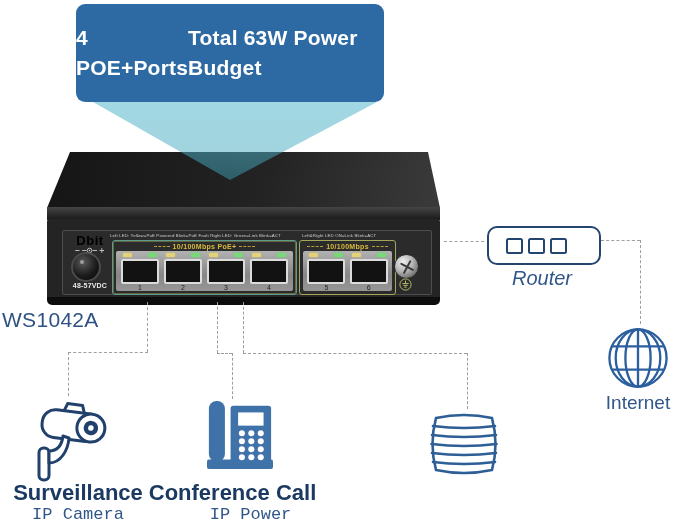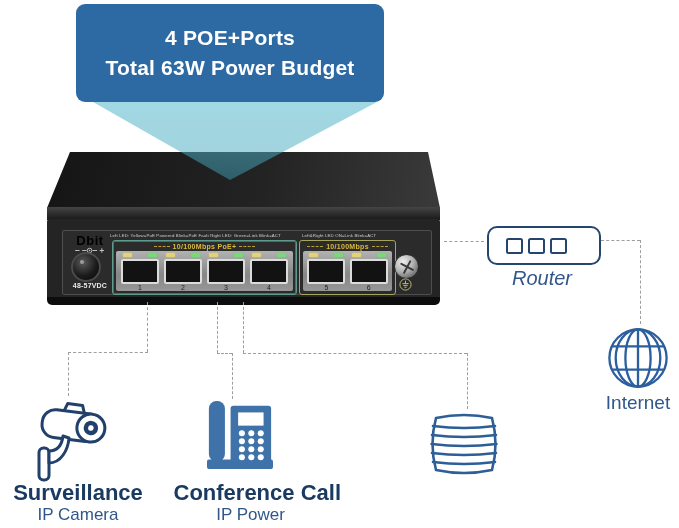--- a/index.html
+++ b/index.html
@@ -2,21 +2,21 @@
 <html><head>
 <meta charset="utf-8">
 <style>
   html,body{margin:0;padding:0;background:#fff;}
   .canvas{position:relative;width:679px;height:528px;background:#ffffff;overflow:hidden;
           font-family:"Liberation Sans",sans-serif;}
   .abs{position:absolute;}
 
   
   .callout{left:76px;top:4px;width:308px;height:98px;background:#2d6aa3;border-radius:9px;
-           display:flex;flex-direction:column;justify-content:center;align-items:center;
+           display:flex;flex-direction:row;justify-content:center;align-items:center;
            color:#fff;font-size:21px;font-weight:700;line-height:30px;letter-spacing:.2px;}
   .beam{left:90px;top:102px;width:290px;height:80px;
         background:linear-gradient(180deg,rgba(98,190,208,.60),rgba(60,160,182,.48));
         clip-path:polygon(3px 0,287px 0,140px 78px);}
 
   
   .sw-top{left:47px;top:150px;width:393px;height:58px;
           background:linear-gradient(100deg,#151515,#232323 55%,#3a3a3a);
           clip-path:polygon(23px 2px,381px 2px,393px 58px,0 58px);}
   .sw-bevel{left:47px;top:207px;width:393px;height:13px;
@@ -70,21 +70,21 @@
 
   
   .dv{border-left:1px dashed #9e9e9e;width:0;}
   .dh{border-top:1px dashed #9e9e9e;height:0;}
 
   
   .router-box{left:487px;top:226px;width:110px;height:35px;border:2px solid #24466e;border-radius:10px;
               display:flex;align-items:center;}
   .router-sq{width:13px;height:12px;border:2px solid #24466e;border-radius:2.5px;margin-right:5px;}
   .cap{color:#31568a;text-align:center;}
-  .t20{font-size:20px;} .t19{font-size:19px;} .t17{font-size:17px;}
+  .t20{font-size:20px;} .t19{font-size:19px;} .t17{font-size:17px;font-family:Liberation Mono, monospace;}
   .strong{color:#1b3a61;font-size:22px;font-weight:700;}
 </style>
 </head>
 <body>
 
 <div class="canvas">
 
   <div class="abs callout">
     <div>4 POE+Ports</div>
     <div>Total 63W Power Budget</div>
@@ -194,20 +194,21 @@
 
   <div class="abs screw">
       <i class="a"></i>
       <i class="b"></i>
     </div>
   <svg class="abs" style="left:399px;top:278px;" width="13" height="13" viewBox="0 0 13 13">
     <circle cx="6.5" cy="6.5" r="5.6" fill="none" stroke="#b9b96a" stroke-width="1"></circle>
     <path d="M6.5,2.6 V5.4 M3.4,5.6 H9.6 M4.3,7.4 H8.7 M5.3,9.2 H7.7" stroke="#b9b96a" stroke-width="1" fill="none"></path>
   </svg>
 
+  <div class="abs model">WS1042A</div>
 
   <div class="abs dv" style="left:147px;top:302px;height:50px;"></div>
   <div class="abs dh" style="left:68px;top:352px;width:80px;"></div>
   <div class="abs dv" style="left:68px;top:352px;height:44px;"></div>
 
   <div class="abs dv" style="left:217px;top:302px;height:51px;"></div>
   <div class="abs dh" style="left:217px;top:353px;width:15px;"></div>
   <div class="abs dv" style="left:232px;top:353px;height:46px;"></div>
 
   <div class="abs dv" style="left:243px;top:302px;height:51px;"></div>
@@ -267,21 +268,21 @@
         <circle cx="47" cy="42.5" r="3.2"></circle>
         <circle cx="57" cy="42.5" r="3.2"></circle>
       <circle cx="37" cy="51" r="3.2"></circle>
         <circle cx="47" cy="51" r="3.2"></circle>
         <circle cx="57" cy="51" r="3.2"></circle>
       <circle cx="37" cy="59.5" r="3.2"></circle>
         <circle cx="47" cy="59.5" r="3.2"></circle>
         <circle cx="57" cy="59.5" r="3.2"></circle>
     </g>
   </svg>
-  <div class="abs cap strong" style="left:156px;top:480px;width:185px;text-align:right;">Conference Call</div>
+  <div class="abs cap strong" style="left:140px;top:480px;width:185px;">Conference Call</div>
   <div class="abs cap t17" style="left:158px;top:505px;width:185px;">IP Power</div>
 
   <svg class="abs" style="left:428px;top:411px;" width="72" height="66" viewBox="0 0 72 66">
     <g fill="none" stroke="#2d5e96" stroke-width="2.6" stroke-linecap="round">
       <path d="M8,7 Q36,1 64,7 Q71,33 64,59 Q36,65 8,59 Q1,33 8,7 Z"></path>
       <path d="M5,15 Q36,19 67,15"></path>
       <path d="M4,24 Q36,28 68,24"></path>
       <path d="M3.5,33 Q36,37 68.5,33"></path>
       <path d="M4,42 Q36,46 68,42"></path>
       <path d="M5,51 Q36,55 67,51"></path>

